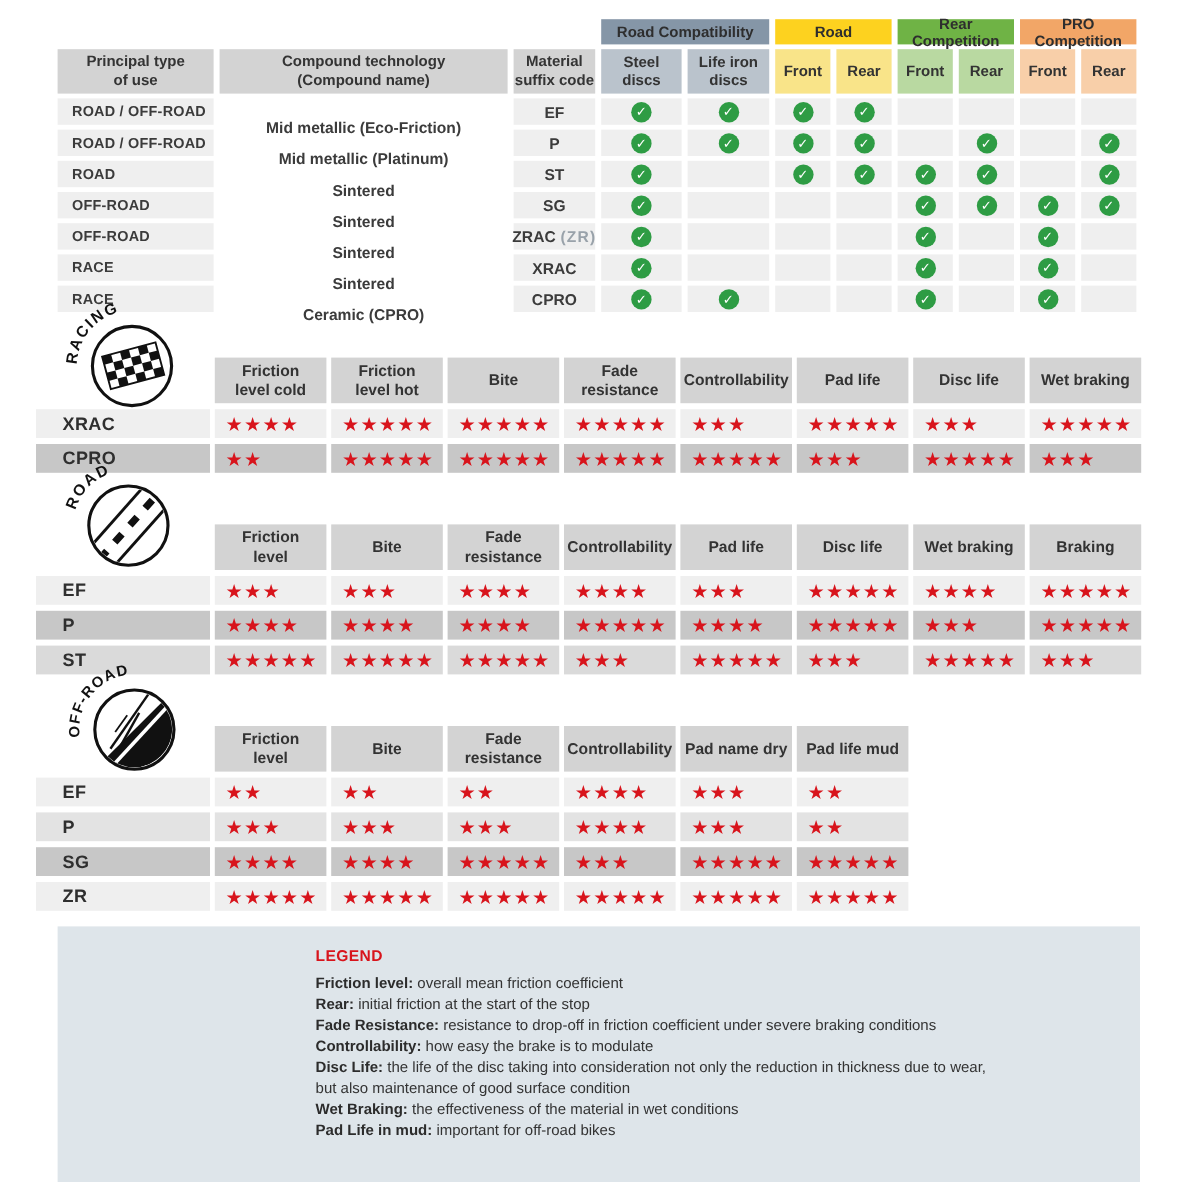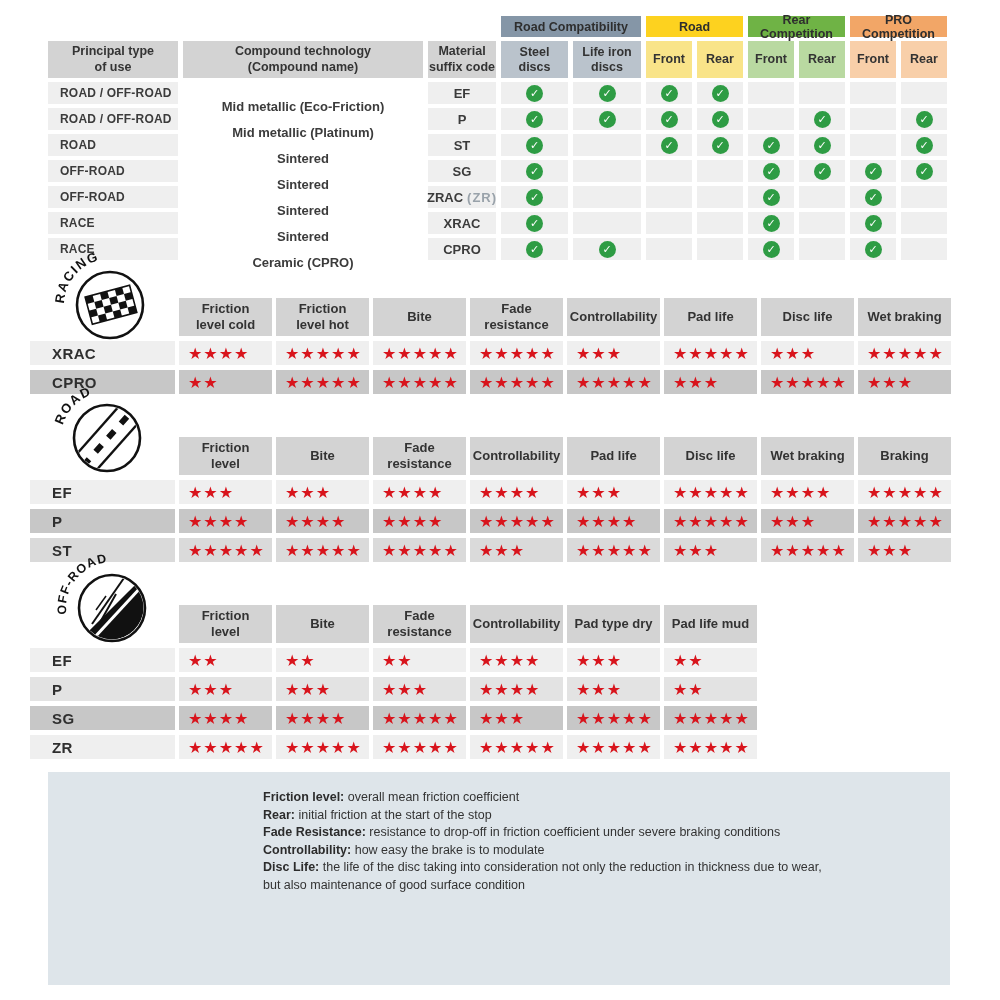--- a/index.html
+++ b/index.html
@@ -389,21 +389,21 @@
       </svg>
     </div>
     <div class="rating-grid" style="grid-template-columns: 145px repeat(6, 93px); grid-template-rows: 38px repeat(4, 24px);">
         <div style="grid-area: 1 / 1;"></div>
         <div class="cell rt-hdr" style="grid-area: 1 / 2;">Friction
 level</div>
         <div class="cell rt-hdr" style="grid-area: 1 / 3;">Bite</div>
         <div class="cell rt-hdr" style="grid-area: 1 / 4;">Fade
 resistance</div>
         <div class="cell rt-hdr" style="grid-area: 1 / 5;">Controllability</div>
-        <div class="cell rt-hdr" style="grid-area: 1 / 6;">Pad type dry</div>
+        <div class="cell rt-hdr" style="grid-area: 1 / 6;">Pad name dry</div>
         <div class="cell rt-hdr" style="grid-area: 1 / 7;">Pad life mud</div>
         <div class="cell rt-label shade-light" style="grid-area: 2 / 1;">EF</div>
         <div class="cell stars shade-light" aria-label="2 of 5" style="grid-area: 2 / 2;">★★</div>
         <div class="cell stars shade-light" aria-label="2 of 5" style="grid-area: 2 / 3;">★★</div>
         <div class="cell stars shade-light" aria-label="2 of 5" style="grid-area: 2 / 4;">★★</div>
         <div class="cell stars shade-light" aria-label="4 of 5" style="grid-area: 2 / 5;">★★★★</div>
         <div class="cell stars shade-light" aria-label="3 of 5" style="grid-area: 2 / 6;">★★★</div>
         <div class="cell stars shade-light" aria-label="2 of 5" style="grid-area: 2 / 7;">★★</div>
         <div class="cell rt-label shade-mid2" style="grid-area: 3 / 1;">P</div>
         <div class="cell stars shade-mid2" aria-label="3 of 5" style="grid-area: 3 / 2;">★★★</div>
@@ -423,23 +423,26 @@
         <div class="cell stars shade-light" aria-label="5 of 5" style="grid-area: 5 / 2;">★★★★★</div>
         <div class="cell stars shade-light" aria-label="5 of 5" style="grid-area: 5 / 3;">★★★★★</div>
         <div class="cell stars shade-light" aria-label="5 of 5" style="grid-area: 5 / 4;">★★★★★</div>
         <div class="cell stars shade-light" aria-label="5 of 5" style="grid-area: 5 / 5;">★★★★★</div>
         <div class="cell stars shade-light" aria-label="5 of 5" style="grid-area: 5 / 6;">★★★★★</div>
         <div class="cell stars shade-light" aria-label="5 of 5" style="grid-area: 5 / 7;">★★★★★</div>
       </div>
   </div>
 
   <div class="legend">
+    <div class="legend-title">LEGEND</div>
     <div>
         <div class="legend-line"><span class="legend-term">Friction level:</span> overall mean friction coefficient</div>
         <div class="legend-line"><span class="legend-term">Rear:</span> initial friction at the start of the stop</div>
         <div class="legend-line"><span class="legend-term">Fade Resistance:</span> resistance to drop-off in friction coefficient under severe braking conditions</div>
         <div class="legend-line"><span class="legend-term">Controllability:</span> how easy the brake is to modulate</div>
         <div class="legend-line"><span class="legend-term">Disc Life:</span> the life of the disc taking into consideration not only the reduction in thickness due to wear,</div>
         <div class="legend-line">but also maintenance of good surface condition</div>
+        <div class="legend-line"><span class="legend-term">Wet Braking:</span> the effectiveness of the material in wet conditions</div>
+        <div class="legend-line"><span class="legend-term">Pad Life in mud:</span> important for off-road bikes</div>
       </div>
   </div>
 
 </div>
 
 </body></html>

